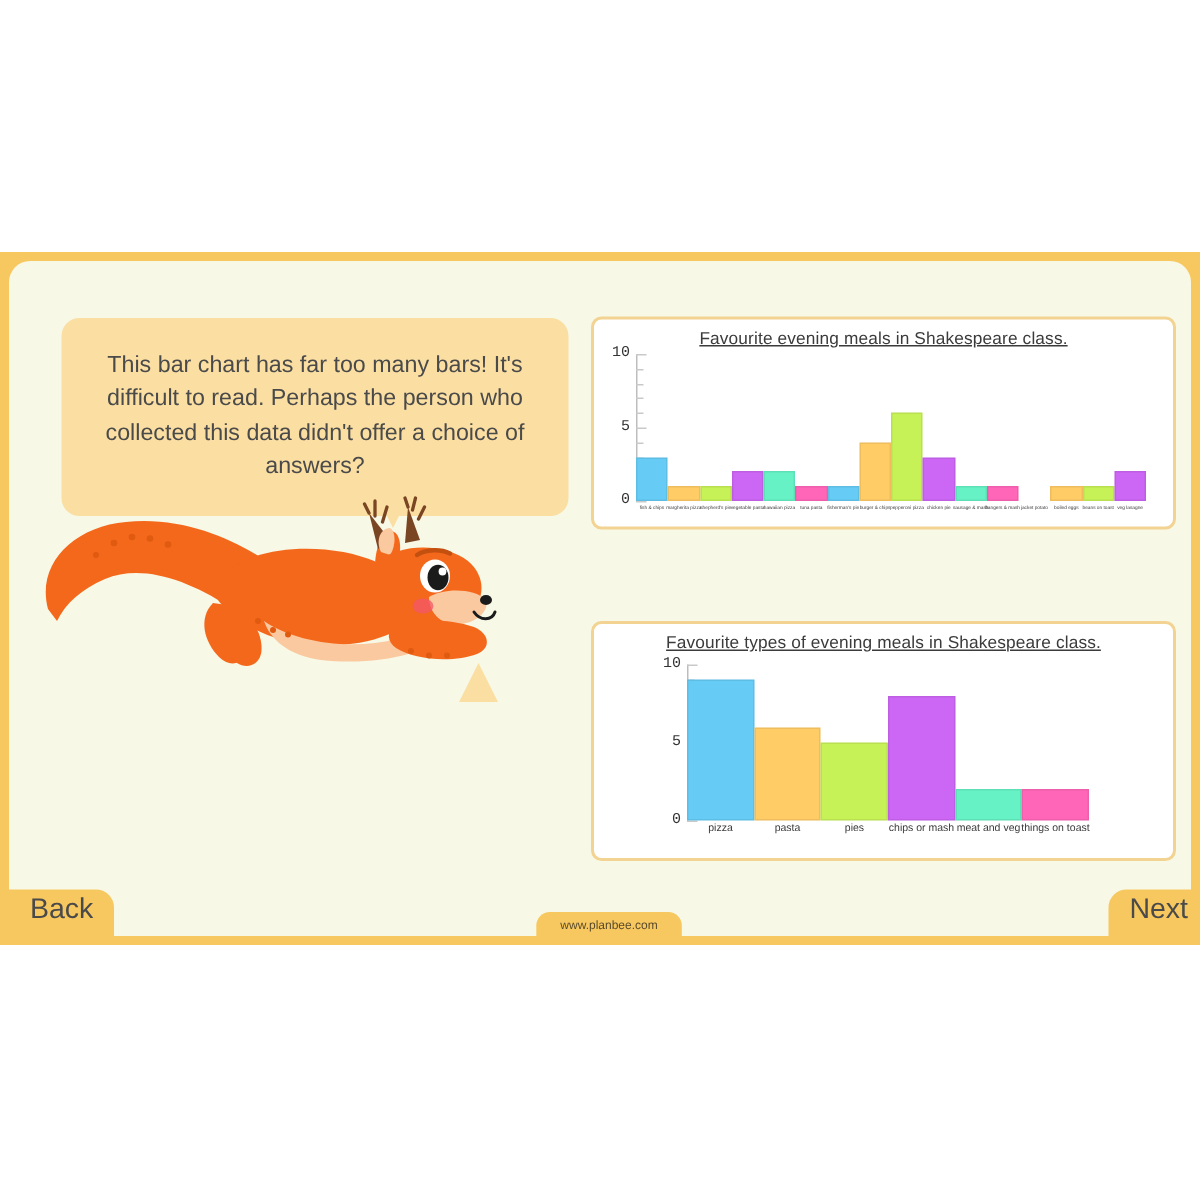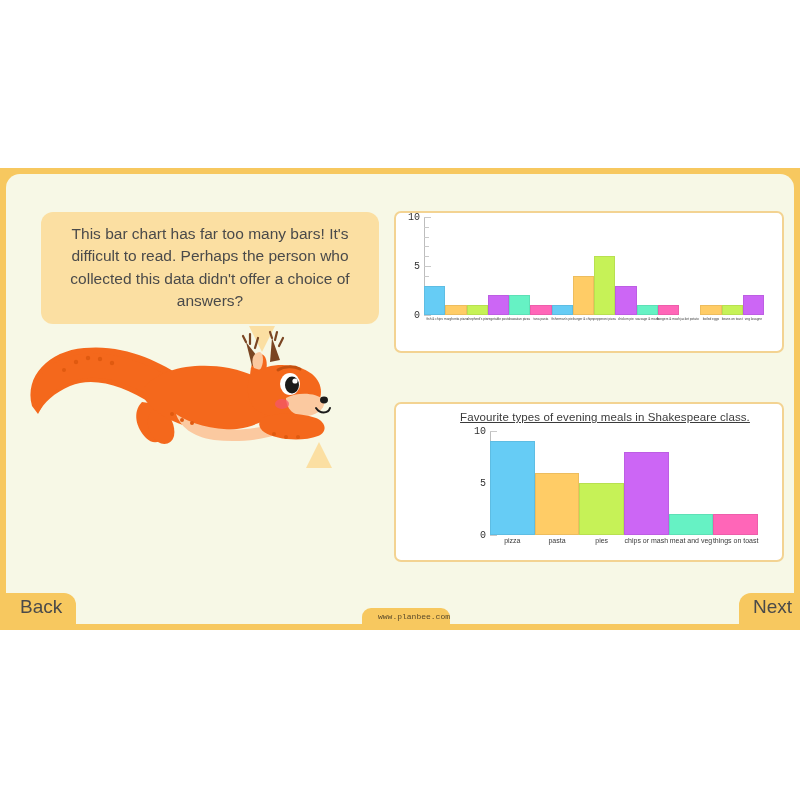--- a/index.html
+++ b/index.html
@@ -29,21 +29,21 @@
   .bubble {
     position: absolute;
     background: #FBDFA2;
     border-radius: 12px;
     color: #4A4A4A;
     text-align: center;
     line-height: 1.45;
     font-size: 15.5px;
     padding: 11px 14px;
   }
-  .bubble p { margin: 0; }
+  .bubble p { margin: 10px; }
   .tail {
     position: absolute;
     width: 0; height: 0;
     border-left: 13px solid transparent;
     border-right: 13px solid transparent;
   }
   .tail-down {
     border-top: 26px solid #FBDFA2;
   }
   .tail-up {
@@ -116,22 +116,21 @@
   #next-btn { right: 0; border-top-left-radius: 12px; }
   #url-tab {
     position: absolute;
     left: 50%; bottom: 0;
     transform: translateX(-50%);
     background: #F7C85F;
     border-top-left-radius: 9px;
     border-top-right-radius: 9px;
     font-size: 8px;
     color: #5A4A2A;
-    padding: 4px 0 3px 16px;
-    font-family: Liberation Mono, monospace;
+    padding: 4px 16px 3px 16px;
   }
 </style>
 </head>
 <body>
 
 <div id="slide">
   <div id="slide-inner">
 
     <div class="bubble" style="left:35px; top:38px; width:338px;">
       <p>This bar chart has far too many bars! It's difficult to read. Perhaps the person who collected this data didn't offer a choice of answers?</p>
@@ -200,20 +199,21 @@
                  C278 116, 252 114, 240 106 C234 102, 234 95, 238 92 Z" fill="#F4681C"></path>
         <circle cx="250" cy="108" r="2" fill="#E05A10"></circle>
         <circle cx="262" cy="111" r="2" fill="#E05A10"></circle>
         <circle cx="274" cy="111" r="2" fill="#E05A10"></circle>
       </svg>
     </div>
 
     <div class="tail tail-up" style="left:300px; top:268px;"></div>
 
     <div class="chart-panel" style="left:388px; top:37px; width:390px; height:142px;">
+      <div class="chart-title">Favourite evening meals in Shakespeare class.</div>
       <div class="plot" id="plot1" style="width:390px; height:116px;">
           <div class="axis-line" style="left: 28px; top: 4px; width: 1px; height: 98px;"></div>
           <div class="minor-tick" style="left: 28px; top: 102px; width: 7px;"></div>
           <div class="ytick-label" style="left: 0px; top: 102px; width: 24px;">0</div>
           <div class="minor-tick" style="left: 28px; top: 92.2px; width: 5px;"></div>
           <div class="minor-tick" style="left: 28px; top: 82.4px; width: 5px;"></div>
           <div class="minor-tick" style="left: 28px; top: 72.6px; width: 5px;"></div>
           <div class="minor-tick" style="left: 28px; top: 62.8px; width: 5px;"></div>
           <div class="minor-tick" style="left: 28px; top: 53px; width: 7px;"></div>
           <div class="ytick-label" style="left: 0px; top: 53px; width: 24px;">5</div>
@@ -250,21 +250,21 @@
           <div class="xlab" style="left: 293.625px; top: 104px;">jacket potato</div>
           <div class="bar" style="left: 304.25px; width: 21.25px; height: 9.8px; bottom: 14px; background: rgb(255, 204, 102);"></div>
           <div class="xlab" style="left: 314.875px; top: 104px;">boiled eggs</div>
           <div class="bar" style="left: 325.5px; width: 21.25px; height: 9.8px; bottom: 14px; background: rgb(198, 242, 87);"></div>
           <div class="xlab" style="left: 336.125px; top: 104px;">beans on toast</div>
           <div class="bar" style="left: 346.75px; width: 21.25px; height: 19.6px; bottom: 14px; background: rgb(204, 102, 245);"></div>
           <div class="xlab" style="left: 357.375px; top: 104px;">veg lasagne</div>
         </div>
     </div>
 
-    <div class="chart-panel" style="left:388px; top:228px; width:390px; height:160px;padding-left:32px;">
+    <div class="chart-panel" style="left:388px; top:240px; width:390px; height:160px;">
       <div class="chart-title">Favourite types of evening meals in Shakespeare class.</div>
       <div class="plot" id="plot2" style="width:390px; height:132px;">
           <div class="axis-line" style="left: 62px; top: 8px; width: 1px; height: 104px;"></div>
           <div class="minor-tick" style="left: 62px; top: 112px; width: 7px;"></div>
           <div class="ytick-label" style="left: 0px; top: 112px; width: 58px;">0</div>
           <div class="minor-tick" style="left: 62px; top: 101.6px; width: 5px;"></div>
           <div class="minor-tick" style="left: 62px; top: 91.2px; width: 5px;"></div>
           <div class="minor-tick" style="left: 62px; top: 80.8px; width: 5px;"></div>
           <div class="minor-tick" style="left: 62px; top: 70.4px; width: 5px;"></div>
           <div class="minor-tick" style="left: 62px; top: 60px; width: 7px;"></div>

